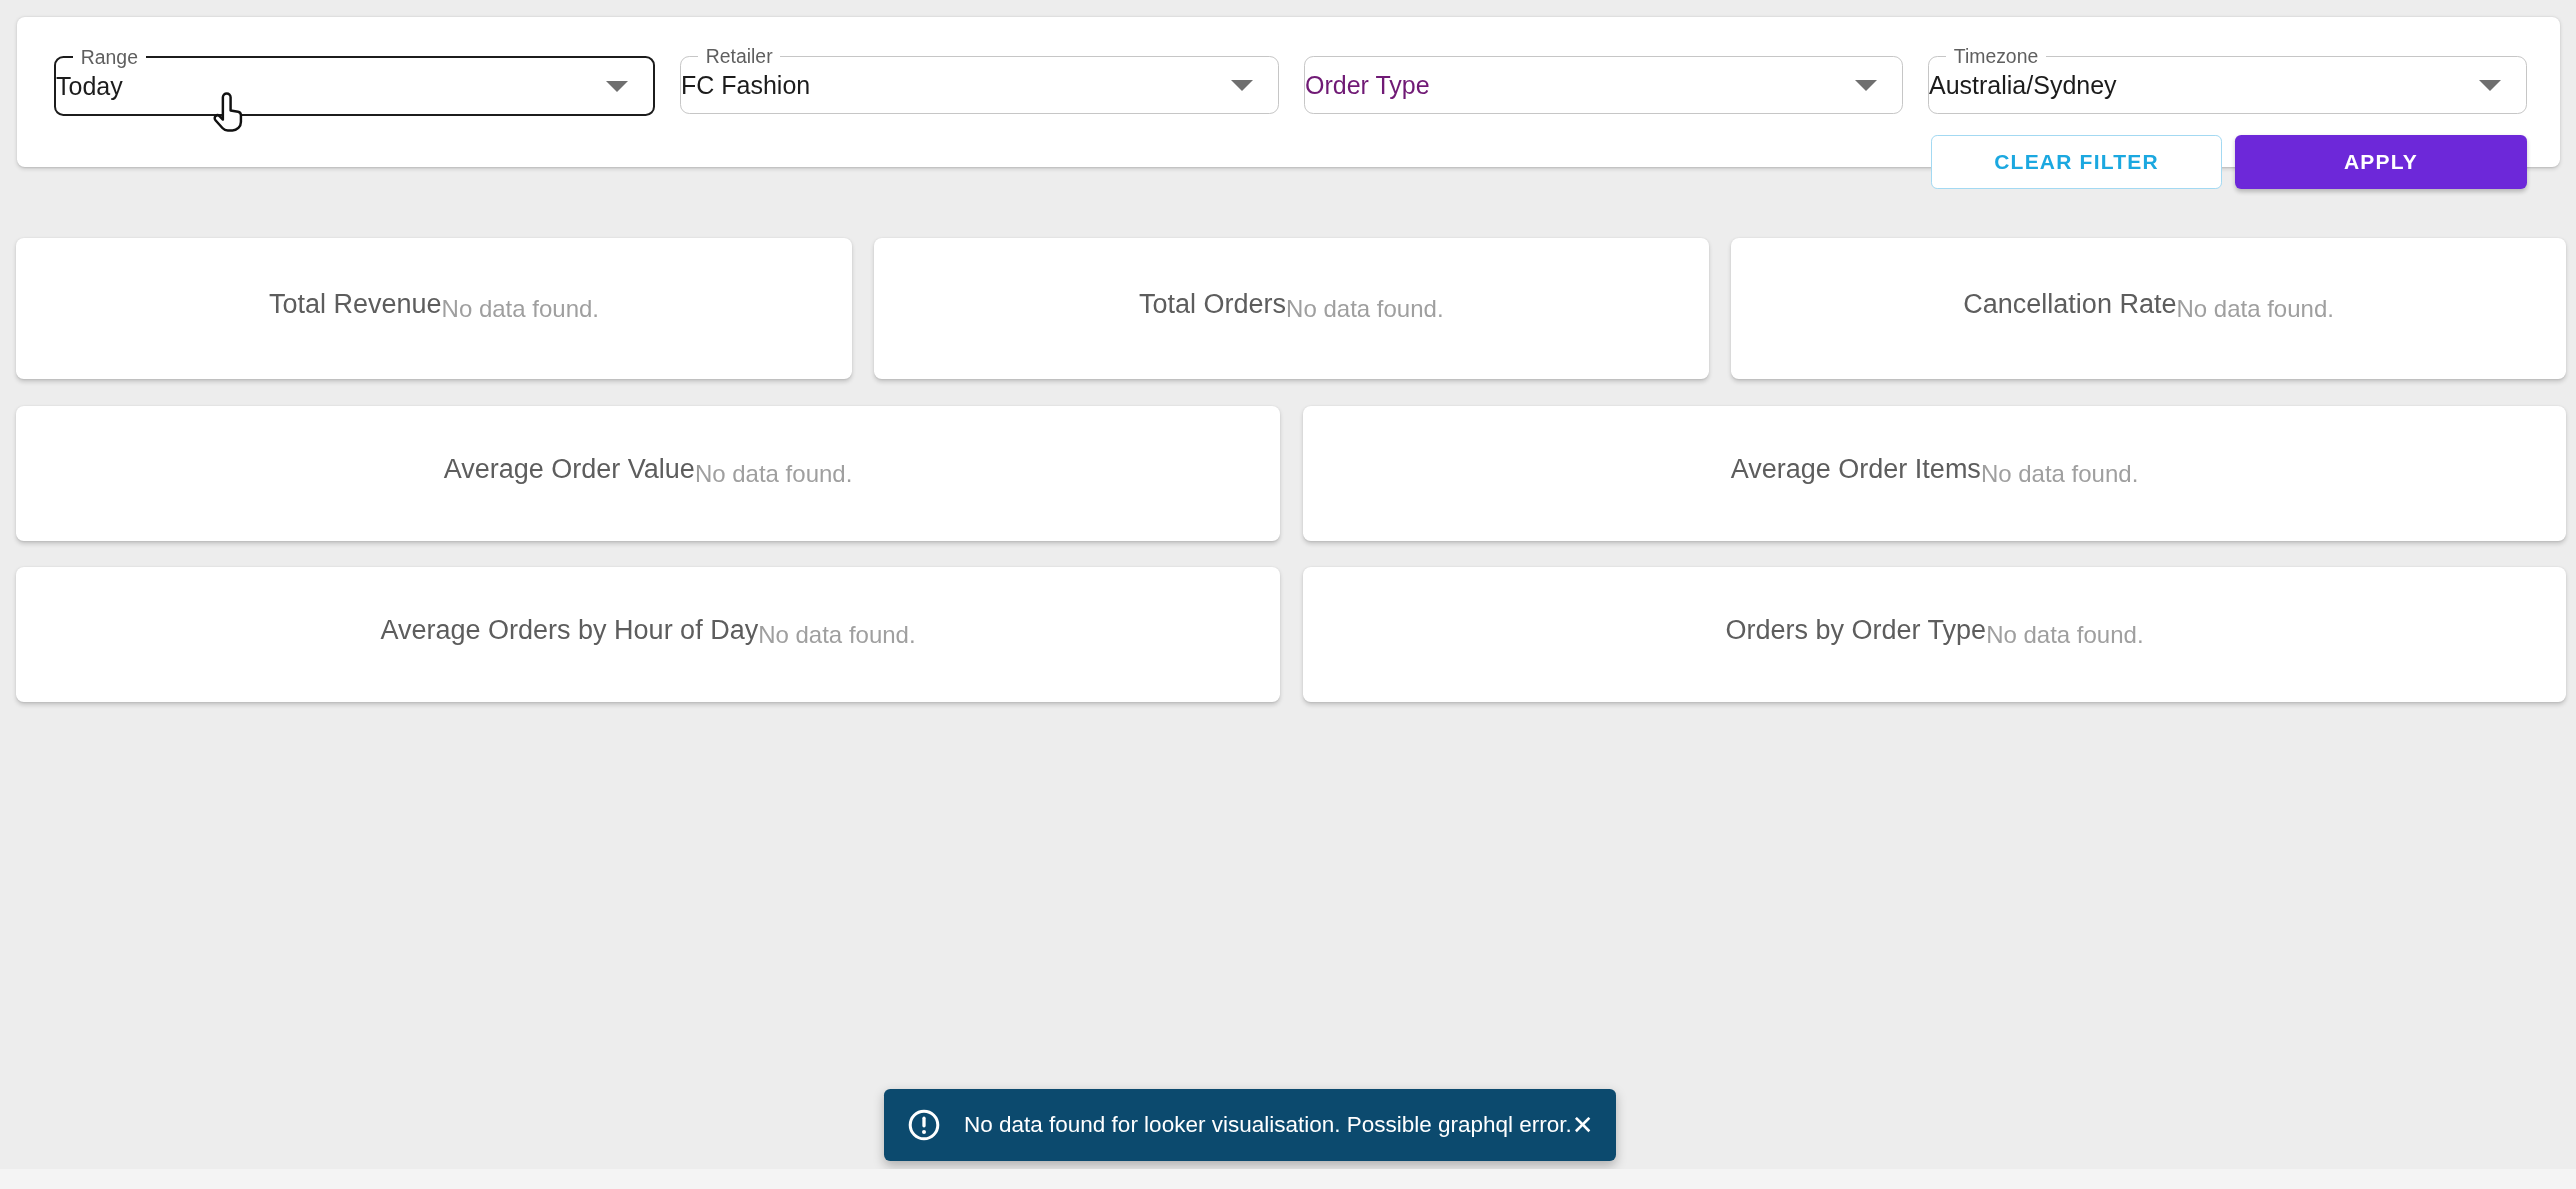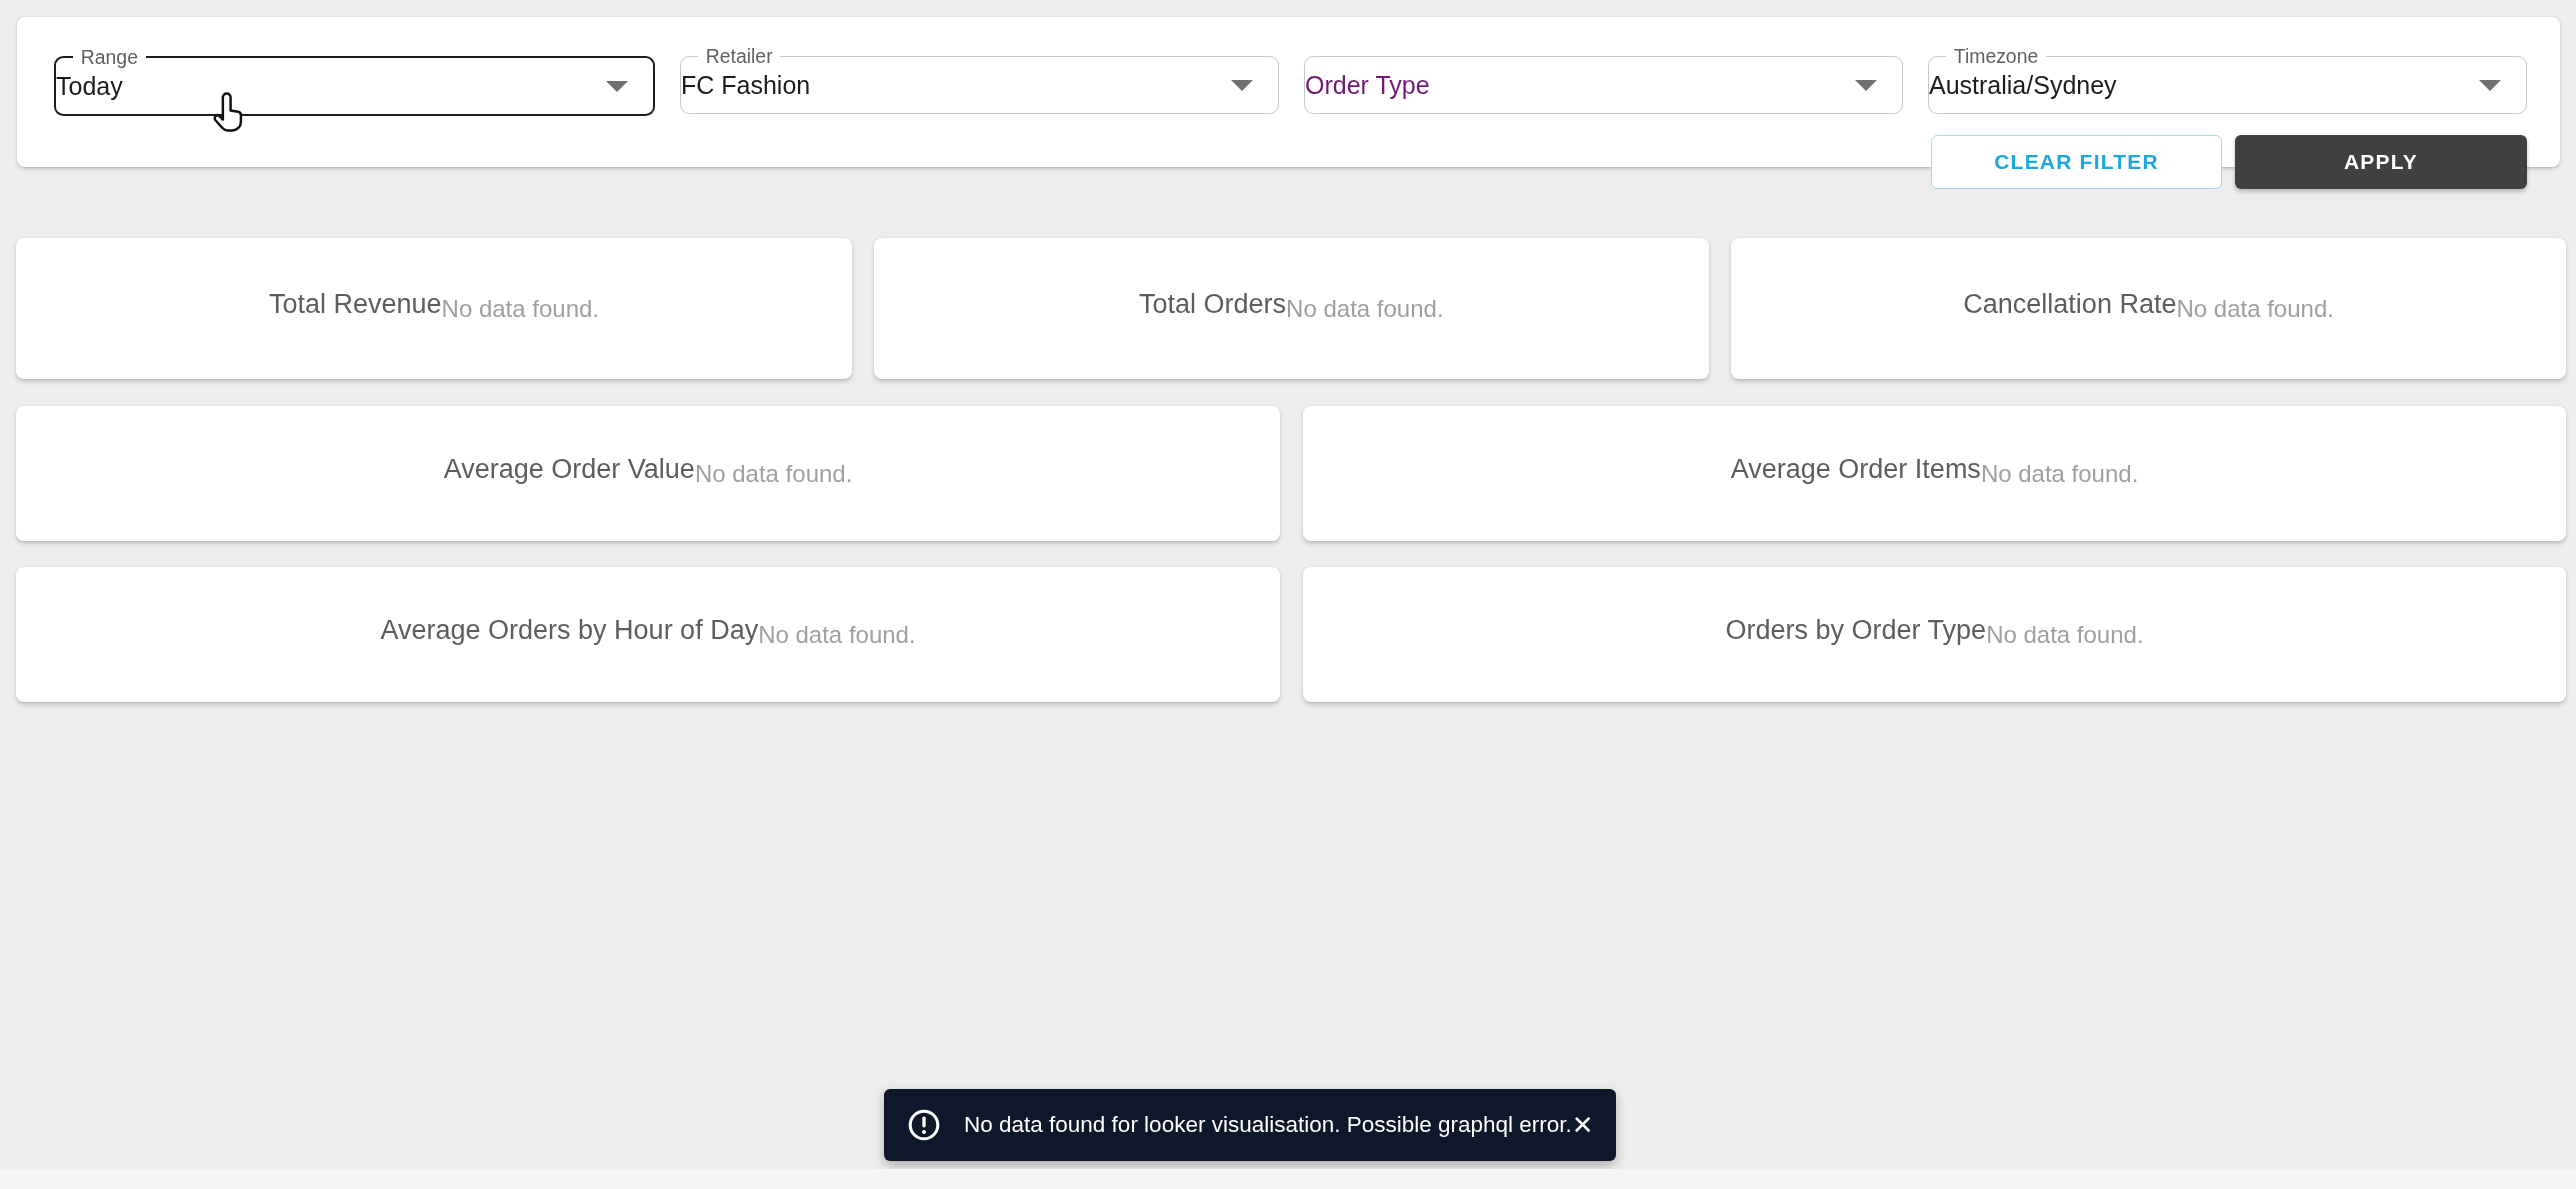--- a/index.html
+++ b/index.html
@@ -59,21 +59,21 @@
     font-family: "Liberation Sans", sans-serif;
     font-size: 21px; font-weight: 700; letter-spacing: 1.2px;
     display: flex; align-items: center; justify-content: center;
     cursor: pointer;
   }
   .btn-outline {
     width: 291px; background: #ffffff; color: #1ba8e0;
     border: 1.6px solid #a3d9f2;
   }
   .btn-filled {
-    width: 292px; background: #404040; color: #ffffff;
+    width: 292px; background: #6d28d9; color: #ffffff;
     box-shadow: 0 2.3px 4.7px rgba(0,0,0,0.22);
   }
 
   
   .cursor-hand { position: absolute; left: 192px; top: 74px; width: 37px; height: 45px; }
 
   
   .cards-row { position: absolute; left: 16.3px; width: 2550px; display: grid; }
   .row-1 { top: 238px; height: 141px; grid-template-columns: repeat(3, 1fr); gap: 22px; }
   .row-2 { top: 406px; height: 135px; grid-template-columns: repeat(2, 1fr); gap: 23px; }
@@ -82,21 +82,21 @@
     background: #ffffff; border-radius: 7.8px;
     box-shadow: 0 2.3px 4.7px rgba(0,0,0,0.16), 0 0.8px 1.6px rgba(0,0,0,0.08);
     display: flex; flex-direction: row; align-items: center; justify-content: center;
   }
   .metric-title { font-size: 27px; color: #5d5d5d; margin-bottom: 7.8px; }
   .metric-message { font-size: 24px; color: #9f9f9f; }
 
   
   .toast {
     position: absolute; left: 884px; top: 1089px; width: 732px; height: 72px;
-    background: #0f172a; border-radius: 6.2px;
+    background: #0c4a6e; border-radius: 6.2px;
     box-shadow: 0 4.7px 11px rgba(0,0,0,0.25);
     display: flex; align-items: center; padding: 0 28px 0 22px;
     box-sizing: border-box; color: #ffffff;
   }
   .toast-icon { width: 36px; height: 36px; flex: 0 0 auto; }
   .toast-message {
     font-size: 22.5px; font-weight: 500; margin-left: 22px; white-space: nowrap;
   }
   .toast-close {
     margin-left: auto; font-size: 26px; font-weight: 400; color: #ffffff;

